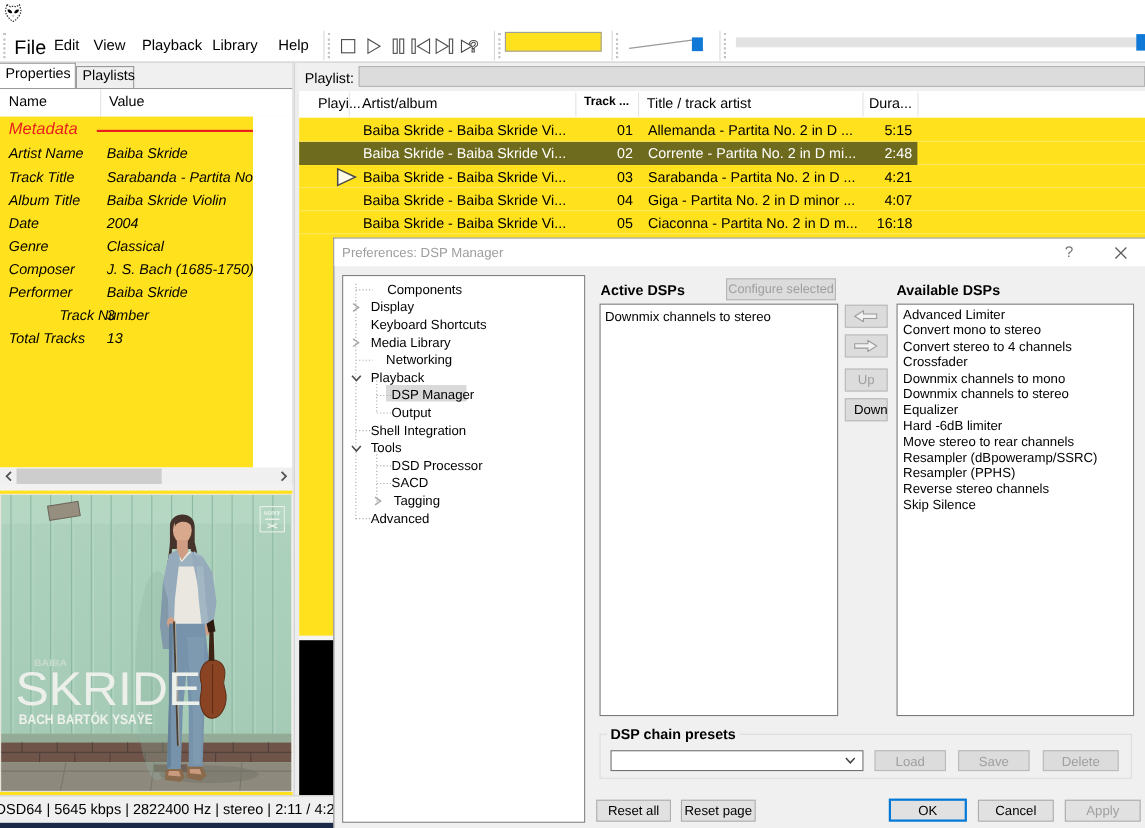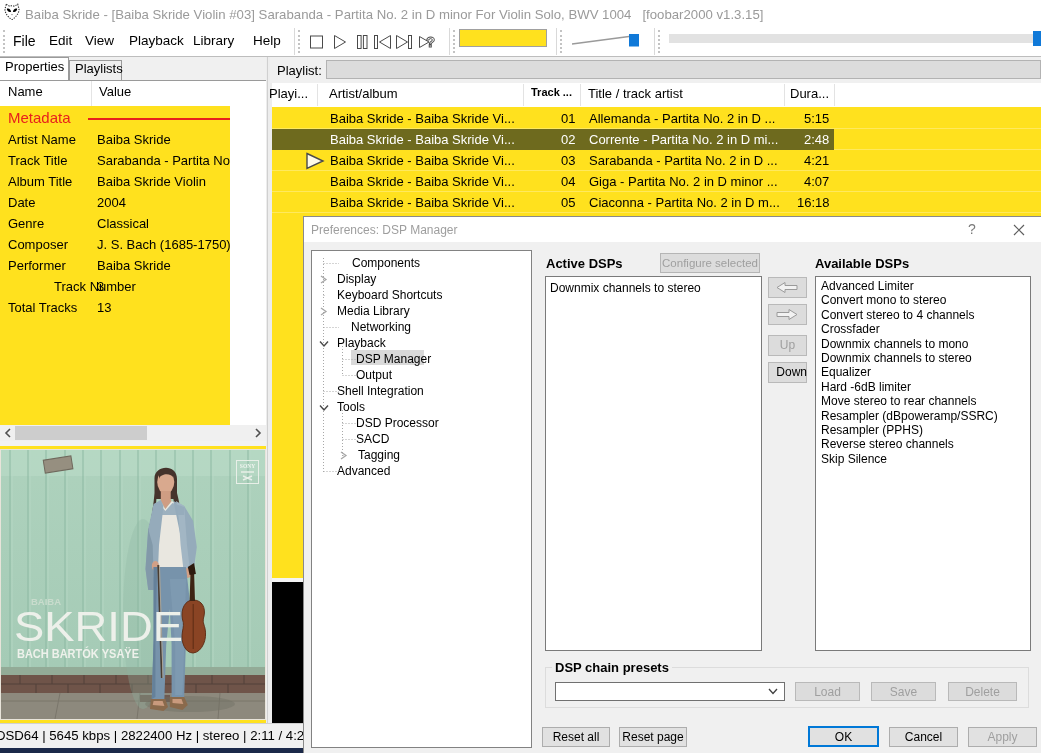--- a/index.html
+++ b/index.html
@@ -14,26 +14,25 @@
 <body>
 <div id="stage">
 
   <div class="abs" style="left:0;top:0;width:1041px;height:27px;background:#ffffff;">
     <svg class="abs" style="left:4px;top:3px;" width="16" height="17" viewBox="0 0 16 17">
       <path d="M2.3 1.2 L5.5 3.2 C7.1 2.6 8.9 2.6 10.5 3.2 L13.7 1.2 L15 6 C15.3 9.5 12.5 13.8 8 16.6 C3.5 13.8 0.7 9.5 1 6 Z" fill="#ffffff" stroke="#2e2e2e" stroke-width="1.1" stroke-dasharray="1.3 1.2"></path>
       <path d="M2.8 5.8 C4.8 5.0 6.8 6.4 7.1 8.8 C5.0 9.6 3.0 8.3 2.8 5.8 Z" fill="#000"></path>
       <path d="M13.2 5.8 C11.2 5.0 9.2 6.4 8.9 8.8 C11.0 9.6 13.0 8.3 13.2 5.8 Z" fill="#000"></path>
       <path d="M6.9 11.0 L9.1 11.0 L8 12.4 Z" fill="#9a9a9a"></path>
     </svg>
-    <div class="abs" style="left:25px;top:7px;font-size:13.2px;color:#9a9a9a;white-space:nowrap;">Baiba Skride - [Baiba Skride Violin #03] Sarabanda - Partita No. 2 in D minor For Violin Solo, BWV 1004&nbsp;&nbsp;&nbsp;[foobar2000 v1.3.15]</div>
   </div>
 
   <div class="abs" style="left:0;top:27px;width:1041px;height:29px;background:#ffffff;">
     <div class="abs" style="left:3px;top:3px;width:2px;height:23px;border-left:2px dotted #c3c3c3;"></div>
-    <div class="abs" style="left:13px;top:6px;font-size:14px;">File</div>
+    <div class="abs" style="left:13px;top:6px;font-size:18px;">File</div>
     <div class="abs" style="left:49px;top:6px;font-size:13.5px;">Edit</div>
     <div class="abs" style="left:85px;top:6px;font-size:13.5px;">View</div>
     <div class="abs" style="left:129px;top:6px;font-size:13.5px;">Playback</div>
     <div class="abs" style="left:193px;top:6px;font-size:13.5px;">Library</div>
     <div class="abs" style="left:253px;top:6px;font-size:13.5px;">Help</div>
 
     <div class="abs" style="left:294px;top:1px;width:1px;height:27px;background:#d9d9d9;"></div>
     <div class="abs" style="left:298px;top:3px;width:2px;height:23px;border-left:2px dotted #c3c3c3;"></div>
 
     <svg class="abs" style="left:309px;top:7px;" width="131" height="16" viewBox="0 0 131 16">
@@ -75,21 +74,21 @@
   <div class="abs" style="left:75px;top:61px;font-size:13px;">Playlists</div>
   <div class="abs" style="left:0;top:57px;width:69px;height:24px;background:#ffffff;border:1px solid #9a9a9a;border-bottom:none;border-left:none;"></div>
   <div class="abs" style="left:5px;top:59px;font-size:13px;">Properties</div>
   <div class="abs" style="left:0;top:80px;width:266px;height:1px;background:#9a9a9a;"></div>
 
   <div class="abs" style="left:0;top:81px;width:266px;height:25px;background:#ffffff;"></div>
   <div class="abs" style="left:91px;top:81px;width:1px;height:25px;background:#e4e4e4;"></div>
   <div class="abs" style="left:8px;top:84px;font-size:13px;">Name</div>
   <div class="abs" style="left:99px;top:84px;font-size:13px;">Value</div>
 
-  <div class="abs" style="left:0;top:106px;width:230px;height:319px;background:#ffe11e;overflow:hidden;">
+  <div class="abs" style="left:0;top:106px;width:230px;height:319px;background:#ffe11e;overflow:hidden;font-style:italic;">
     <div class="abs" style="left:8px;top:3px;font-size:15px;color:#e8211d;">Metadata</div>
     <div class="abs" style="left:88px;top:12px;width:175px;height:2px;background:#e8211d;"></div>
     <div class="abs txt13" style="left:8px;top:26px;">Artist Name</div>
       <div class="abs txt13" style="left:97px;top:26px;">Baiba Skride</div>
     <div class="abs txt13" style="left:8px;top:47px;">Track Title</div>
       <div class="abs txt13" style="left:97px;top:47px;">Sarabanda - Partita No. 2 in D</div>
     <div class="abs txt13" style="left:8px;top:68px;">Album Title</div>
       <div class="abs txt13" style="left:97px;top:68px;">Baiba Skride Violin</div>
     <div class="abs txt13" style="left:8px;top:89px;">Date</div>
       <div class="abs txt13" style="left:97px;top:89px;">2004</div>
@@ -205,21 +204,21 @@
 
   <div class="abs" style="left:266px;top:57px;width:6px;height:666px;background:#ededed;"></div>
   <div class="abs" style="left:267px;top:57px;width:1px;height:666px;background:#d0d0d0;"></div>
 
   <div class="abs" style="left:270px;top:57px;width:771px;height:26px;background:#f0f0f0;"></div>
   <div class="abs" style="left:277px;top:63px;font-size:13px;">Playlist:</div>
   <div class="abs" style="left:326px;top:60px;width:715px;height:19px;background:#dcdcdc;border:1px solid #b3b3b3;"></div>
   <div class="abs" style="left:332px;top:62px;font-size:13px;margin-top:24px;">Default</div>
 
   <div class="abs" style="left:272px;top:83px;width:769px;height:24px;background:#ffffff;"></div>
-  <div class="abs" style="left:269px;top:86px;font-size:13px;text-align:center;">Playi...</div>
+  <div class="abs" style="left:289px;top:86px;font-size:13px;text-align:center;">Playi...</div>
   <div class="abs" style="left:329px;top:86px;font-size:13px;">Artist/album</div>
   <div class="abs" style="left:531px;top:86px;font-size:11px;font-weight:bold;">Track ...</div>
   <div class="abs" style="left:588px;top:86px;font-size:13px;">Title / track artist</div>
   <div class="abs" style="left:790px;top:86px;font-size:13px;">Dura...</div>
   <div class="abs" style="left:317px;top:84px;width:1px;height:22px;background:#e3e3e3;"></div>
   <div class="abs" style="left:523px;top:84px;width:1px;height:22px;background:#e3e3e3;"></div>
   <div class="abs" style="left:580px;top:84px;width:1px;height:22px;background:#e3e3e3;"></div>
   <div class="abs" style="left:784px;top:84px;width:1px;height:22px;background:#e3e3e3;"></div>
   <div class="abs" style="left:834px;top:84px;width:1px;height:22px;background:#e3e3e3;"></div>
 

